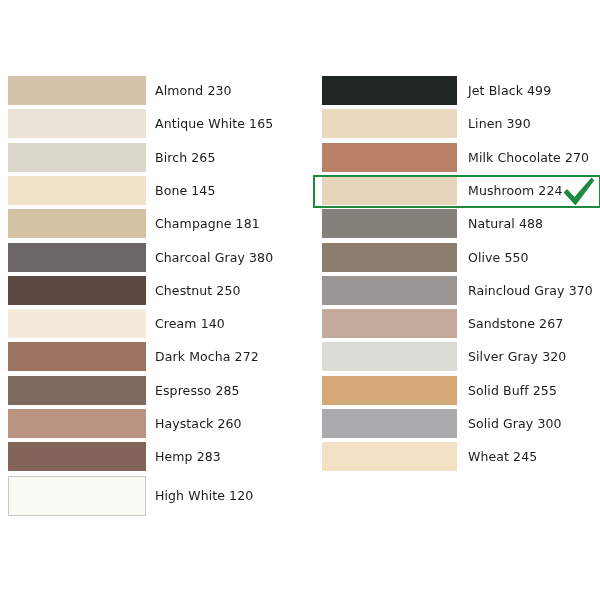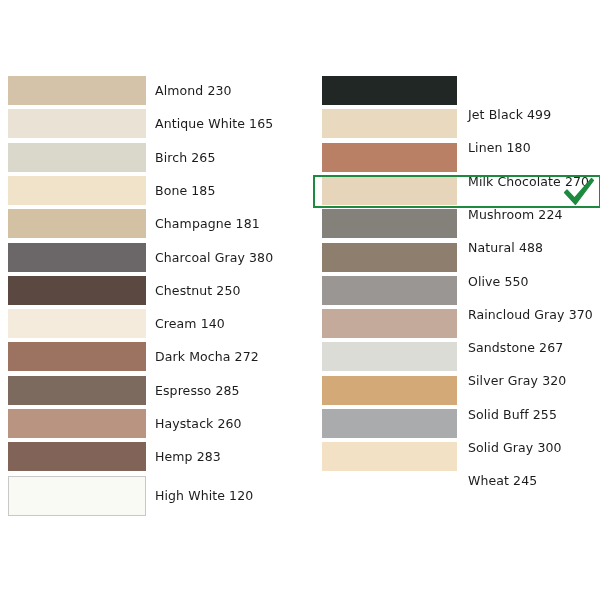--- a/index.html
+++ b/index.html
@@ -56,21 +56,21 @@
     position: absolute;
     top: 0;
     height: 29px;
     line-height: 29px;
     font-size: 12.5px;
     color: #1c1c1c;
     white-space: nowrap;
     letter-spacing: 0.1px;
   }
   .column.left  .swatch-label { left: 155px; }
-  .column.right .swatch-label { left: 156px; margin-top: 24px; }
+  .column.right .swatch-label { left: 156px; }
 
   
   .swatch-row.tall { height: 41px; }
   .swatch-row.tall .swatch { height: 40px; }
   .swatch-row.tall .swatch-label { height: 40px; line-height: 40px; text-align: right; }
 
   
   #selection-box {
     position: absolute;
     border: 2px solid #1d8a3f;
@@ -99,21 +99,21 @@
       <div class="swatch-row" style="top: 109.3px;">
         <div class="swatch" style="background: rgb(234, 227, 213);"></div>
         <div class="swatch-label">Antique White 165</div>
       </div>
       <div class="swatch-row" style="top: 142.6px;">
         <div class="swatch" style="background: rgb(217, 216, 203);"></div>
         <div class="swatch-label">Birch 265</div>
       </div>
       <div class="swatch-row" style="top: 175.9px;">
         <div class="swatch" style="background: rgb(240, 227, 201);"></div>
-        <div class="swatch-label">Bone 185</div>
+        <div class="swatch-label">Bone 145</div>
       </div>
       <div class="swatch-row" style="top: 209.2px;">
         <div class="swatch" style="background: rgb(210, 194, 163);"></div>
         <div class="swatch-label">Champagne 181</div>
       </div>
       <div class="swatch-row" style="top: 242.5px;">
         <div class="swatch" style="background: rgb(107, 102, 104);"></div>
         <div class="swatch-label">Charcoal Gray 380</div>
       </div>
       <div class="swatch-row" style="top: 275.8px;">
@@ -145,21 +145,21 @@
         <div class="swatch-label">High White 120</div>
       </div>
     </div>
   <div class="column right">
       <div class="swatch-row" style="top: 76px;">
         <div class="swatch" style="background: rgb(33, 39, 37);"></div>
         <div class="swatch-label">Jet Black 499</div>
       </div>
       <div class="swatch-row" style="top: 109.3px;">
         <div class="swatch" style="background: rgb(232, 217, 191);"></div>
-        <div class="swatch-label">Linen 180</div>
+        <div class="swatch-label">Linen 390</div>
       </div>
       <div class="swatch-row" style="top: 142.6px;">
         <div class="swatch" style="background: rgb(185, 128, 101);"></div>
         <div class="swatch-label">Milk Chocolate 270</div>
       </div>
       <div class="swatch-row" style="top: 175.9px;">
         <div class="swatch" style="background: rgb(230, 213, 186);"></div>
         <div class="swatch-label">Mushroom 224</div>
       </div>
       <div class="swatch-row" style="top: 209.2px;">

